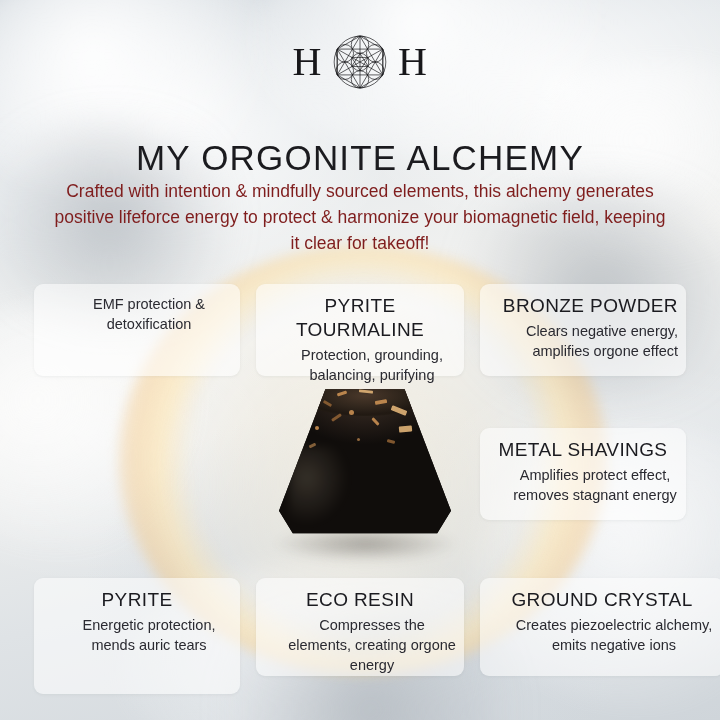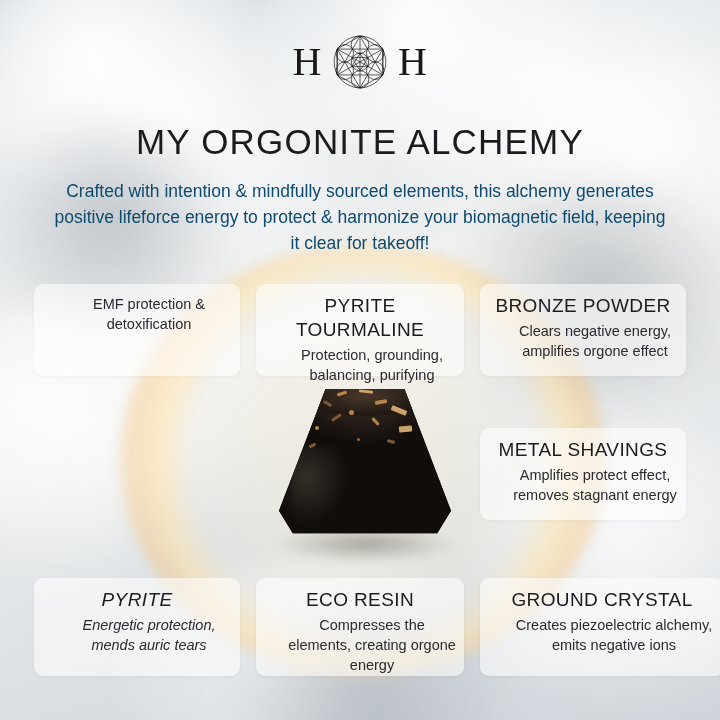--- a/index.html
+++ b/index.html
@@ -59,28 +59,28 @@
 
   
   .logo{position:absolute;left:0;right:0;top:26px;display:flex;justify-content:center;align-items:center;gap:0px;height:72px;}
   .logo svg{display:block;}
   .logo .mark-letter{
     font-family:"Liberation Serif",serif;
     font-size:40px;letter-spacing:.5px;color:#17171a;line-height:1;
   }
 
   h1.title{
-    position:absolute;left:0;right:0;top:122px;margin:0;text-align:center;
+    position:absolute;left:0;right:0;top:122px;margin:16px;text-align:center;
     font-family:"Liberation Sans",sans-serif;
     font-weight:400;font-size:35px;letter-spacing:1.2px;color:#1b1b1f;
   }
 
   .subtitle{
     position:absolute;left:52px;right:52px;top:178px;text-align:center;
-    font-size:17.5px;line-height:26px;color:#0c4a6e;font-weight:400;
+    font-size:17.5px;line-height:26px;color:#7f1d1d;font-weight:400;
   }
 
   
   .product{
     position:absolute;left:279px;top:386px;width:172px;height:175px;
   }
   .puck-shadow{
     position:absolute;left:-6px;top:140px;width:186px;height:36px;border-radius:50%;
     background:radial-gradient(ellipse at 50% 50%, rgba(60,55,50,.38), rgba(60,55,50,0) 70%);
     filter:blur(5px);
@@ -123,26 +123,26 @@
     font-size:19px;letter-spacing:.4px;color:#1b1b20;line-height:24px;margin-bottom:3px;
     font-weight:400;
   }
   .card .desc{
     font-size:14.5px;line-height:20px;color:#2a2a31;margin-left:24px;
   }
 
   
   #c-shungite{left:34px;top:284px;width:206px;height:92px;}
   #c-tourmaline{left:256px;top:284px;width:208px;height:92px;}
-  #c-bronze{left:480px;top:284px;width:206px;height:92px;}
+  #c-bronze{left:480px;top:284px;width:206px;height:92px;text-align:right;}
   
   #c-copper{left:34px;top:432px;width:206px;height:108px;}
   #c-metal{left:480px;top:428px;width:206px;height:92px;}
   
-  #c-pyrite{left:34px;top:578px;width:206px;height:98px;font-style:italic;}
+  #c-pyrite{left:34px;top:578px;width:206px;height:116px;}
   #c-ecoresin{left:256px;top:578px;width:208px;height:98px;}
   #c-crystal{left:480px;top:578px;width:244px;height:98px;}
 </style>
 </head>
 <body>
 
 <div class="bg">
   <div class="sky"></div>
   <div class="cloud c1"></div>
   <div class="cloud c2"></div>

